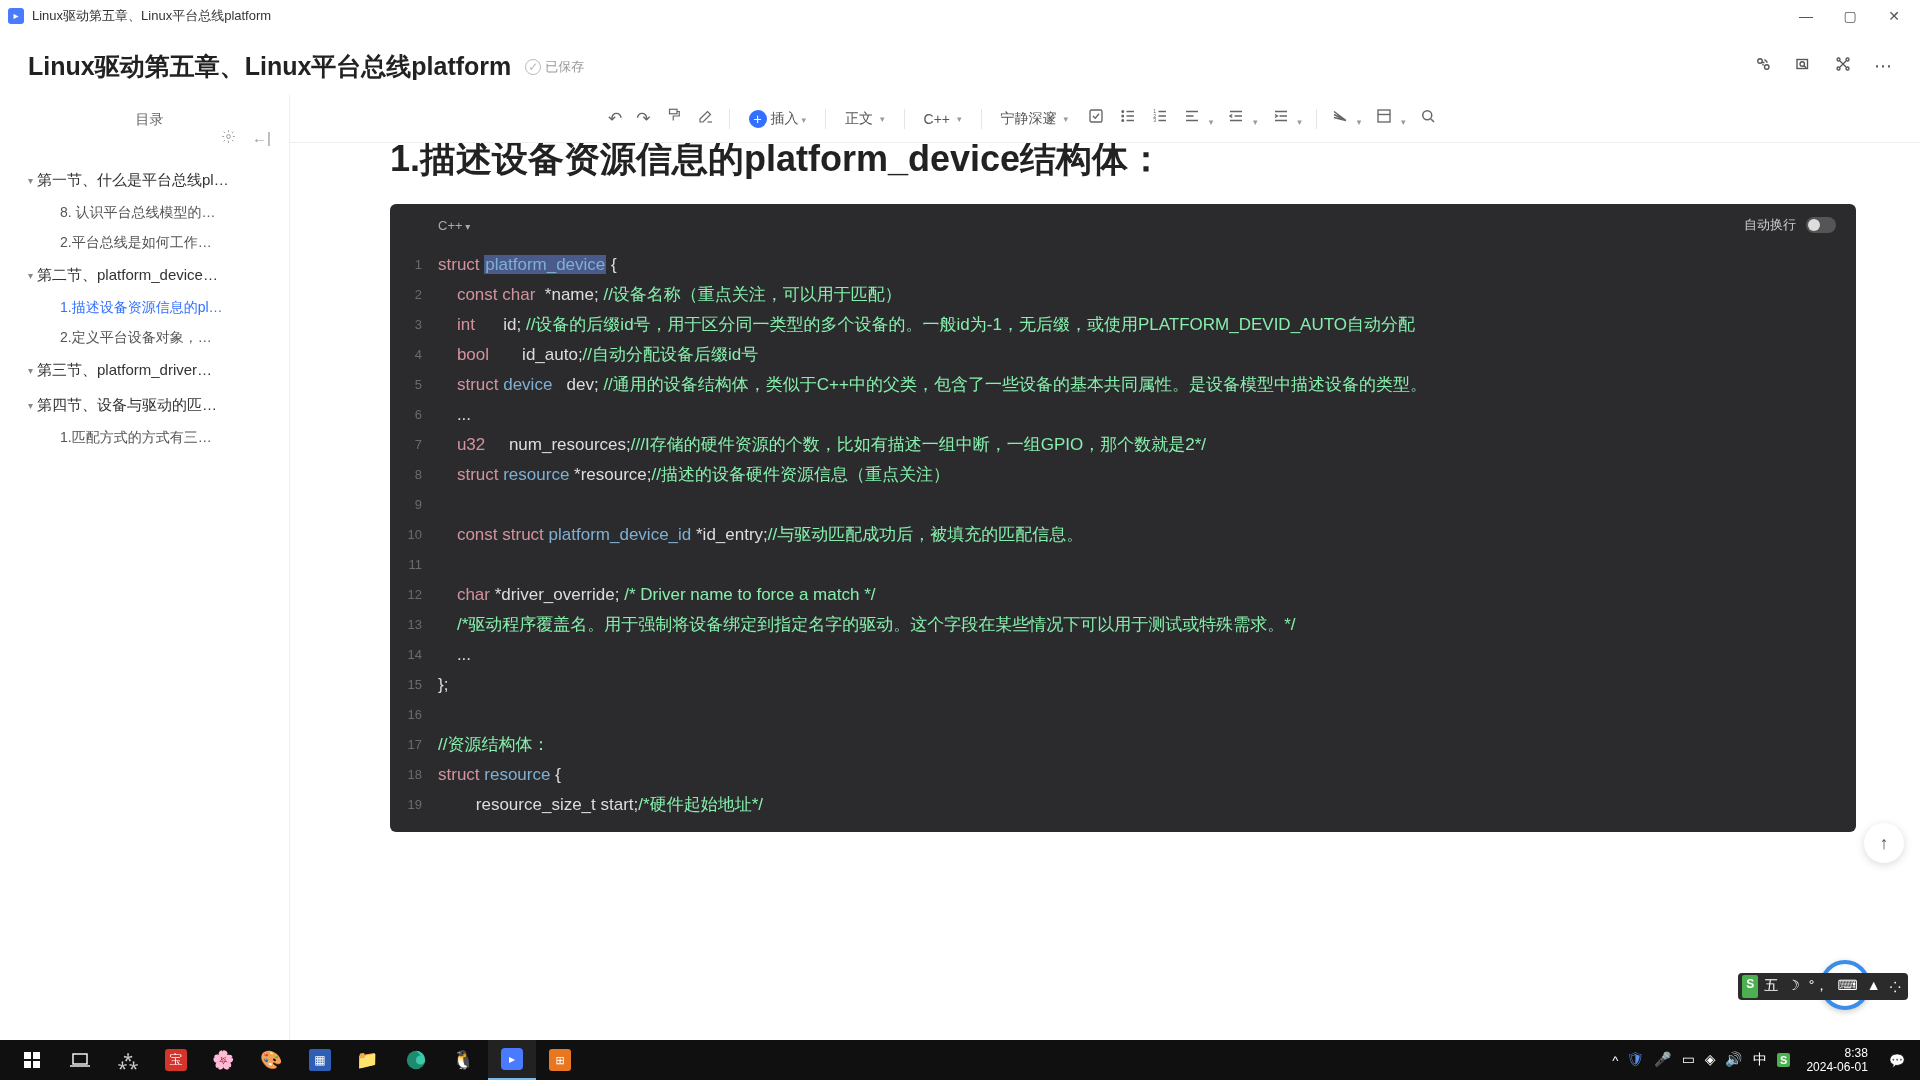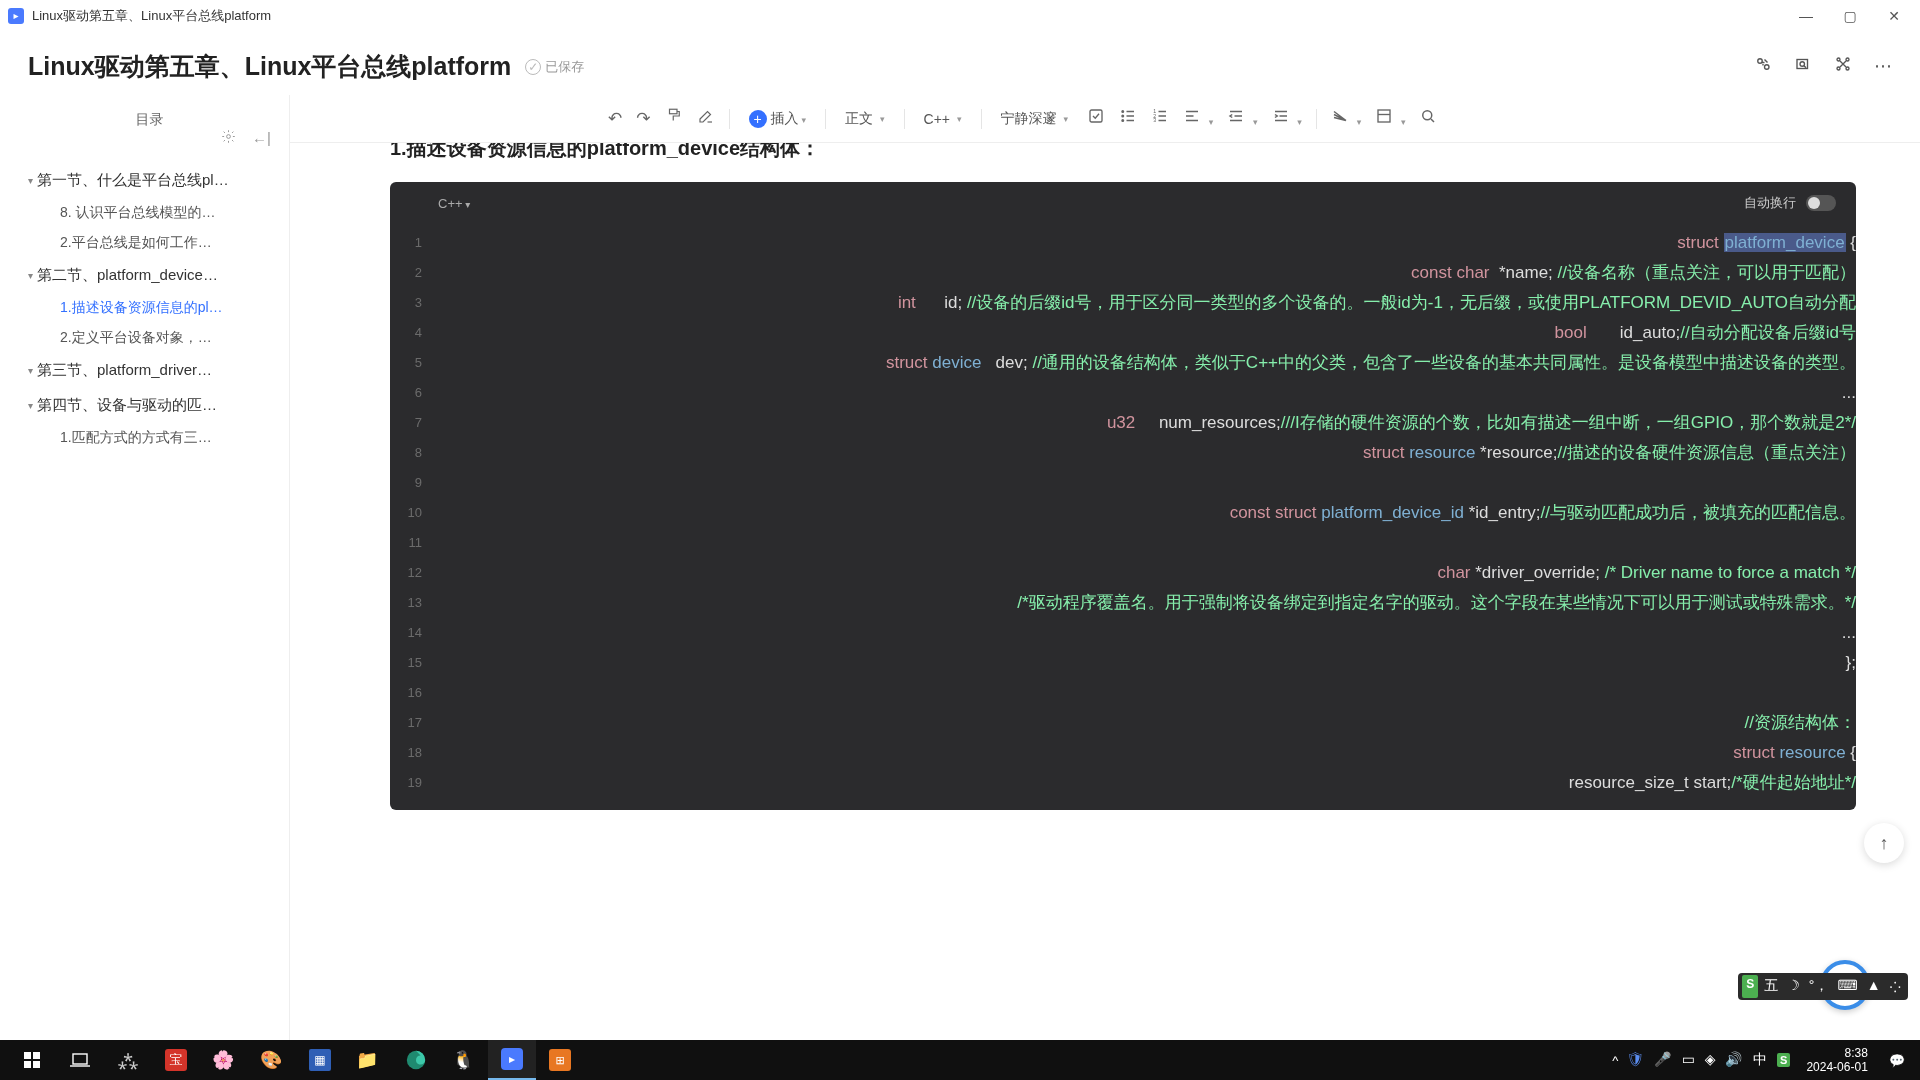--- a/index.html
+++ b/index.html
@@ -40,35 +40,35 @@
 
 .toolbar { height: 48px; display: flex; align-items: center; gap: 14px; padding: 0 24px; border-bottom: 1px solid #eee; color: #555; font-size: 14px; }
 .toolbar .sep { width: 1px; height: 20px; background: #e5e5e5; }
 .toolbar .tb-btn { cursor: pointer; display: flex; align-items: center; gap: 4px; padding: 3px 5px; }
 .toolbar .tb-icon { font-size: 17px; cursor: pointer; color: #666; }
 .toolbar .insert-btn { background: #3370ff; color: #fff; width: 18px; height: 18px; border-radius: 50%; display: flex; align-items: center; justify-content: center; font-size: 14px; }
 .toolbar .dd::after { content: "▾"; font-size: 9px; margin-left: 3px; color: #999; }
 
 
 .doc-body { flex: 1; overflow: hidden; padding: 0 64px 0 100px; position: relative; }
-.doc-body h2 { font-size: 20px; font-weight: 700; color: #222; margin-bottom: 20px; margin-top: -8px; }
+.doc-body h2 { font-size: 36px; font-weight: 700; color: #222; margin-bottom: 20px; margin-top: -8px; }
 
 
 .code-block { background: #2b2b2d; border-radius: 6px; overflow: hidden; font-family: "Consolas", "Monaco", monospace; }
 .code-head { height: 42px; display: flex; align-items: center; padding: 0 20px 0 48px; }
 .code-head .lang { color: #aaa; font-size: 13px; cursor: pointer; }
 .code-head .lang::after { content: " ▾"; font-size: 10px; }
 .code-head .wrap-ctrl { margin-left: auto; display: flex; align-items: center; gap: 10px; color: #ccc; font-size: 13px; justify-content: center; }
 .toggle { width: 30px; height: 16px; background: #555; border-radius: 8px; position: relative; cursor: pointer; }
 .toggle::after { content: ""; width: 12px; height: 12px; background: #ddd; border-radius: 50%; position: absolute; top: 2px; left: 2px; }
 
 .code-lines { padding: 4px 0 12px; font-size: 17px; line-height: 30px; }
 .code-line { display: flex; }
 .lineno { width: 48px; text-align: right; padding-right: 16px; color: #6b6b6b; font-size: 13px; user-select: none; flex-shrink: 0; }
-.code { white-space: pre; color: #ddd; flex: 1; text-align: right; }
+.code { white-space: pre; color: #ddd; flex: 1; }
 
 
 .kw { color: #d1949e; } 
 .ty { color: #7fb0d3; } 
 .cm { color: #86efac; } 
 .pn { color: #ddd; } 
 .sel { background: #4a5a8a; padding: 0 1px; }
 
 
 .scroll-top { position: absolute; right: 16px; top: 680px; width: 40px; height: 40px; border-radius: 50%; background: #fff; box-shadow: 0 2px 8px rgba(0,0,0,0.15); display: flex; align-items: center; justify-content: center; font-size: 18px; color: #555; cursor: pointer; }

